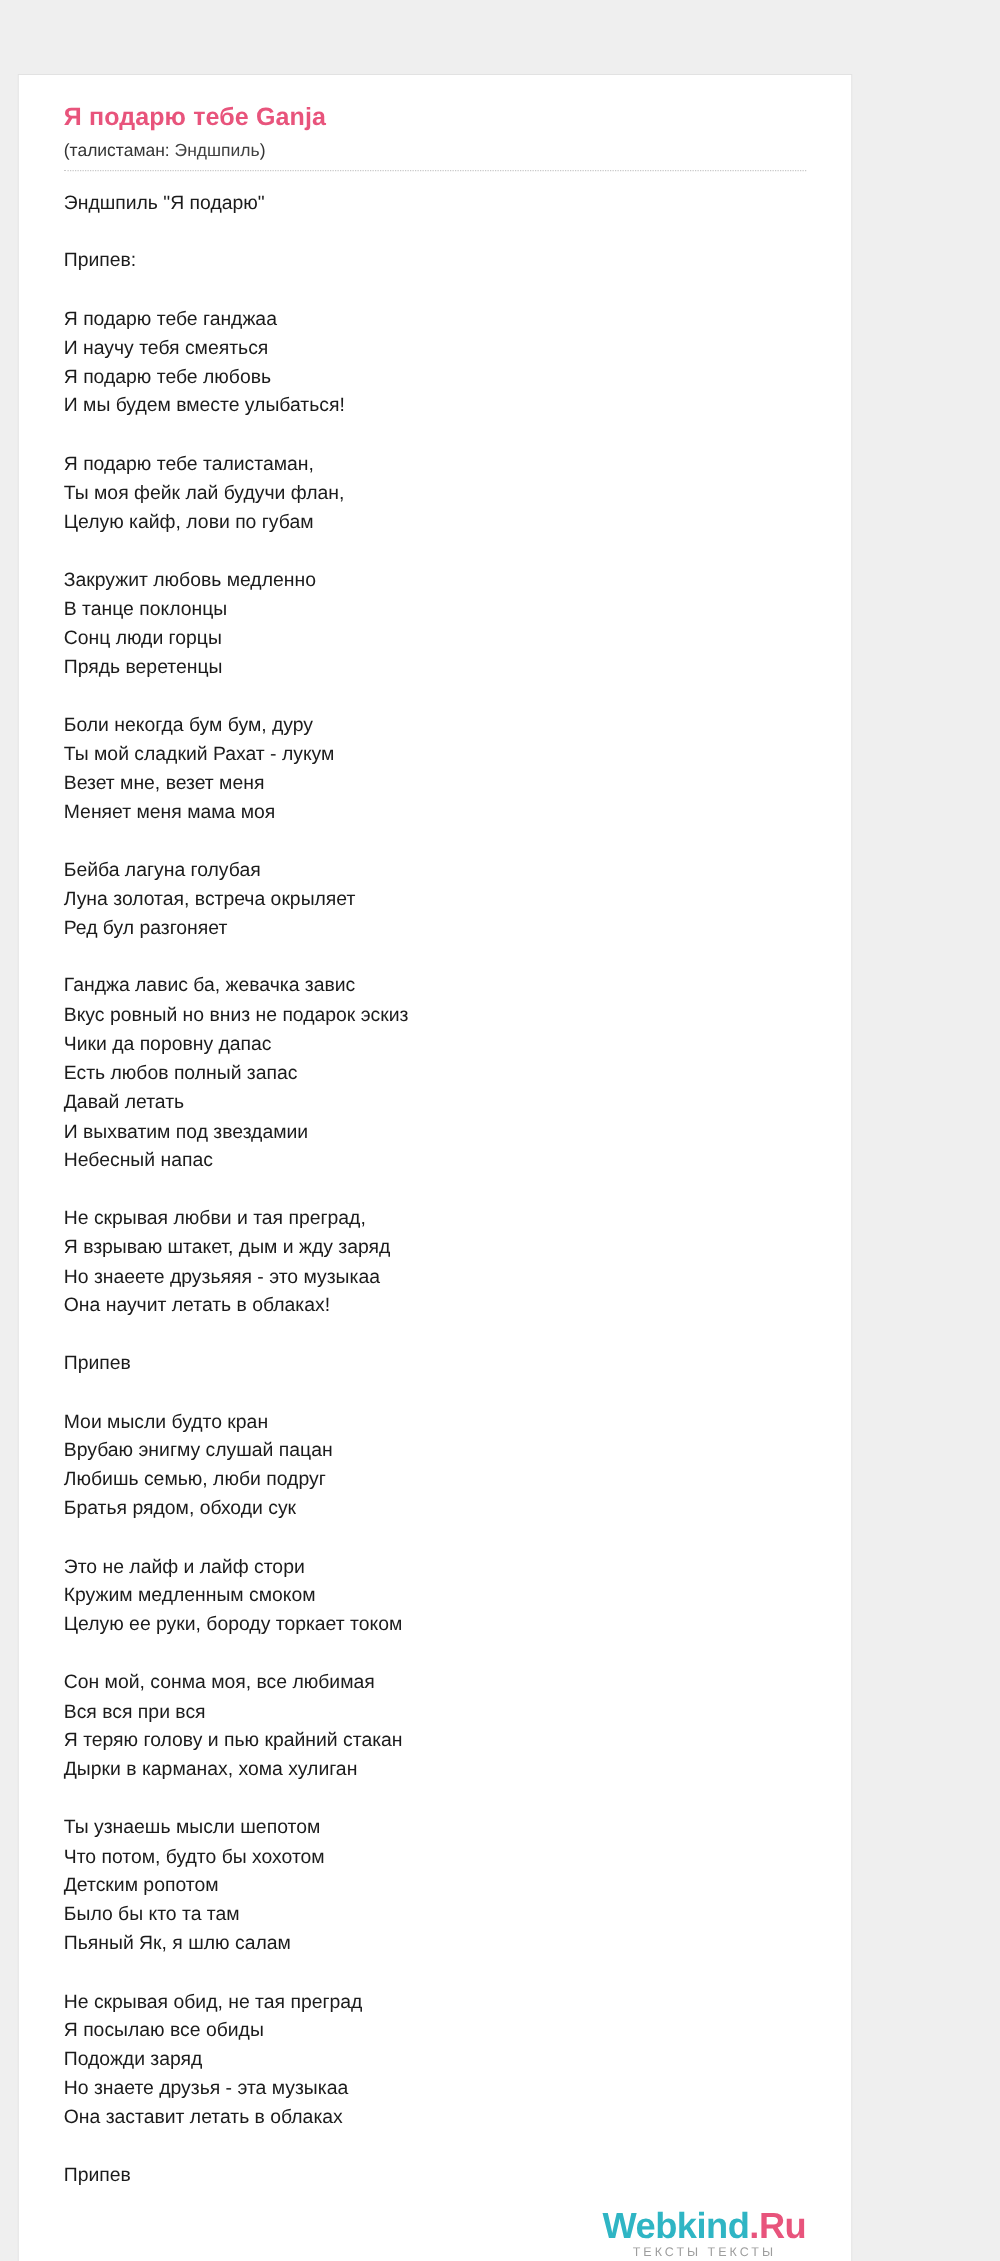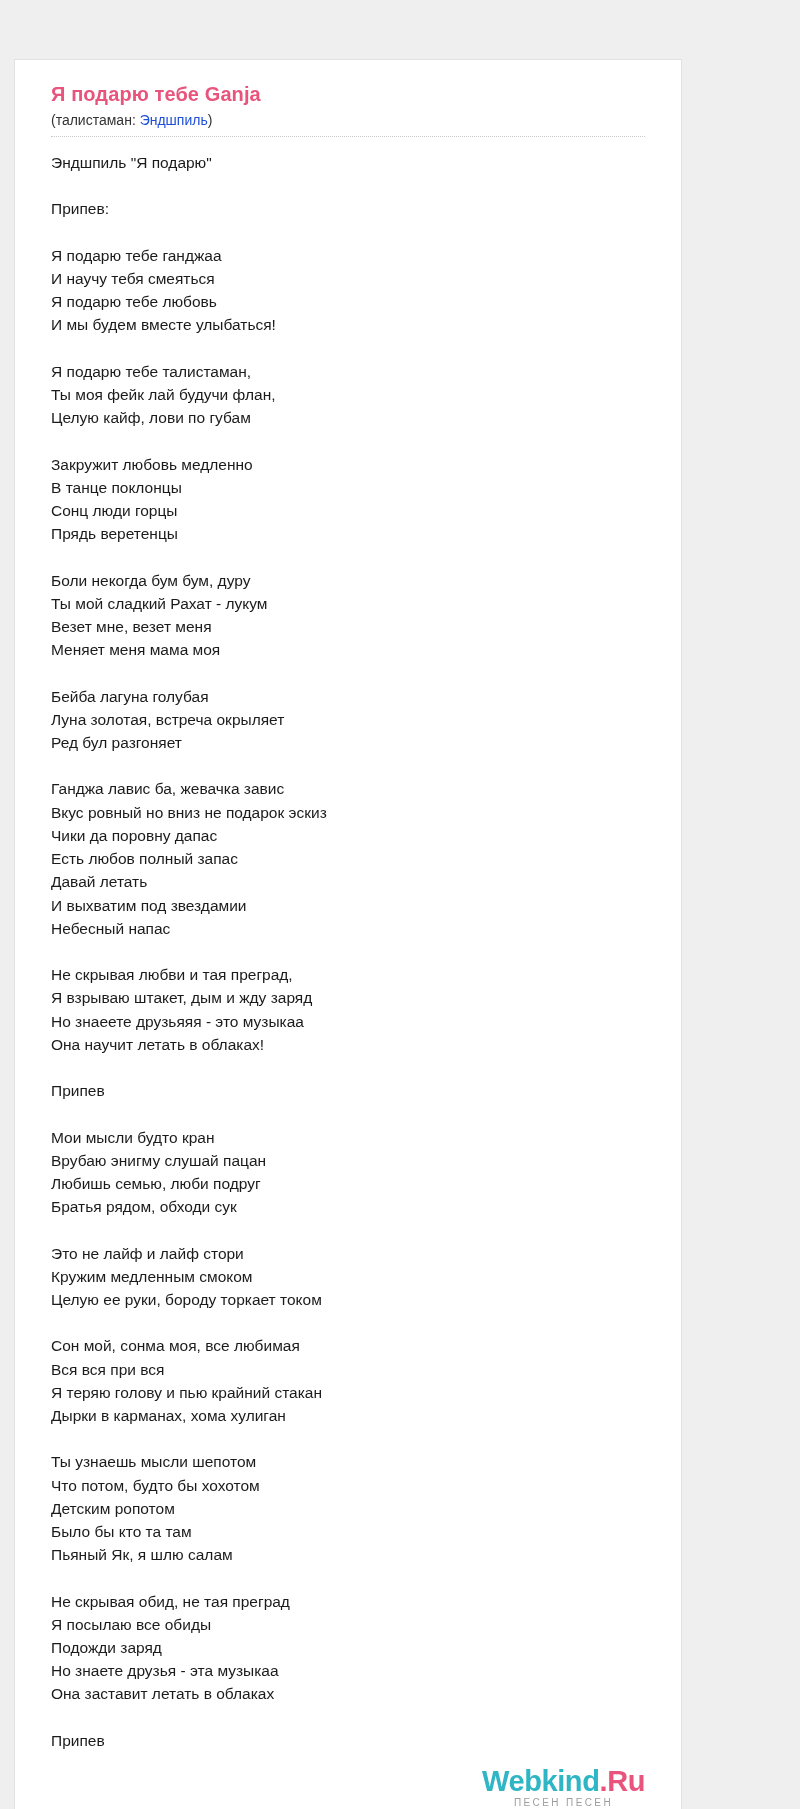--- a/index.html
+++ b/index.html
@@ -38,21 +38,21 @@
     letter-spacing: 0.1px;
   }
   .performer-line {
     font-size: 14px;
     color: #333333;
     padding-bottom: 8px;
     border-bottom: 1px dotted #c9c9c9;
     margin-bottom: 14px;
   }
   .performer-link {
-    color: #1d4ed8;
+    color: #404040;
     text-decoration: none;
   }
   .lyrics {
     font-size: 15.5px;
     line-height: 23.2px;
     color: #1b1b1b;
     white-space: pre-wrap;
     word-wrap: break-word;
     margin: 0;
     font-family: "Liberation Sans", sans-serif;
@@ -157,17 +157,17 @@
 Не скрывая обид, не тая преград
 Я посылаю все обиды
 Подожди заряд
 Но знаете друзья - эта музыкаа
 Она заставит летать в облаках
 
 Припев</div>
 
     <div class="footer-logo">
       <div class="logo-main"><span>Webkind</span><span class="dot-ru">.Ru</span></div>
-      <div class="logo-sub">ПЕСЕН ПЕСЕН</div>
+      <div class="logo-sub">ТЕКСТЫ ТЕКСТЫ</div>
     </div>
 
   </div>
 </div>
 
 </body></html>

